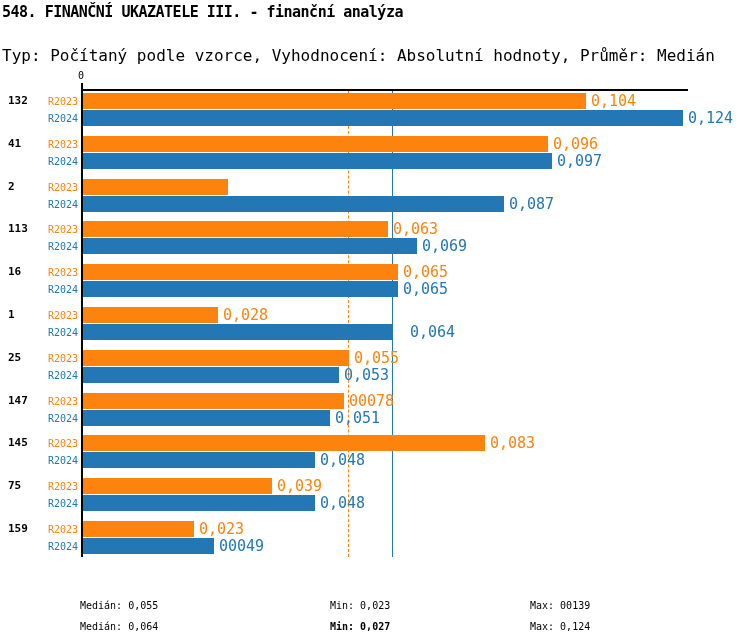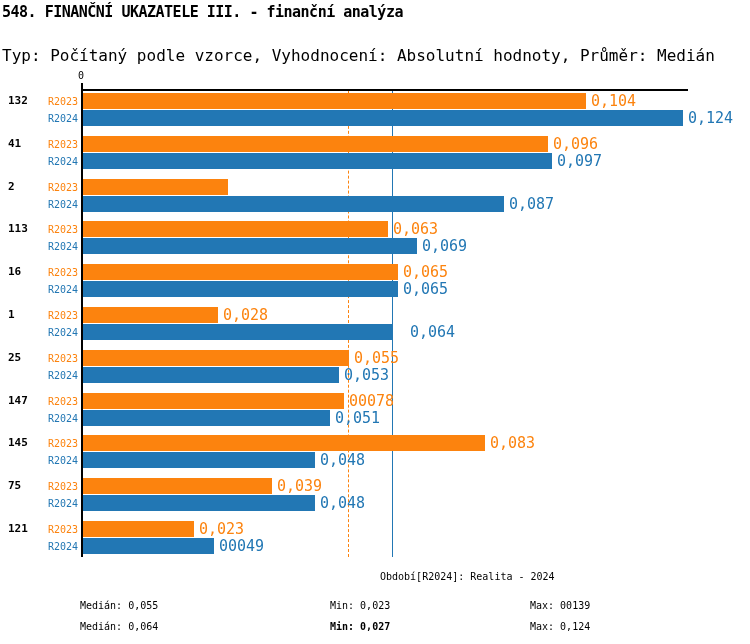--- a/index.html
+++ b/index.html
@@ -135,31 +135,30 @@
       <div class="pair-row" style="top: 478px;">
         <div class="cat-label">75</div>
         <div class="ser-label" style="top: 0px; color: rgb(252, 131, 14);">R2023</div>
         <div class="bar" style="top: 0px; width: 189px; background: rgb(252, 131, 14);"></div>
         <div class="val-label" style="top: 0px; left: 277px; color: rgb(252, 131, 14);">0,039</div>
         <div class="ser-label" style="top: 17px; color: rgb(34, 119, 180);">R2024</div>
         <div class="bar" style="top: 17px; width: 232px; background: rgb(34, 119, 180);"></div>
         <div class="val-label" style="top: 17px; left: 320px; color: rgb(34, 119, 180);">0,048</div>
       </div>
       <div class="pair-row" style="top: 521px;">
-        <div class="cat-label">121</div>
+        <div class="cat-label">159</div>
         <div class="ser-label" style="top: 0px; color: rgb(252, 131, 14);">R2023</div>
         <div class="bar" style="top: 0px; width: 111px; background: rgb(252, 131, 14);"></div>
         <div class="val-label" style="top: 0px; left: 199px; color: rgb(252, 131, 14);">0,023</div>
         <div class="ser-label" style="top: 17px; color: rgb(34, 119, 180);">R2024</div>
         <div class="bar" style="top: 17px; width: 131px; background: rgb(34, 119, 180);"></div>
         <div class="val-label" style="top: 17px; left: 219px; color: rgb(34, 119, 180);">00049</div>
       </div>
     </div>
 
-  <div class="legend-item" style="left:380px; top:571px;">Období[R2024]: Realita - 2024</div>
 
   <div class="legend-item" style="left:80px; top:600px;">Medián: 0,055</div>
   <div class="legend-item" style="left:330px; top:600px;">Min: 0,023</div>
   <div class="legend-item" style="left:530px; top:600px;">Max: 00139</div>
 
   <div class="legend-item" style="left:80px; top:621px;">Medián: 0,064</div>
   <div class="legend-item" style="left:330px; top:621px;font-weight:bold;">Min: 0,027</div>
   <div class="legend-item" style="left:530px; top:621px;">Max: 0,124</div>
 
 </div>

